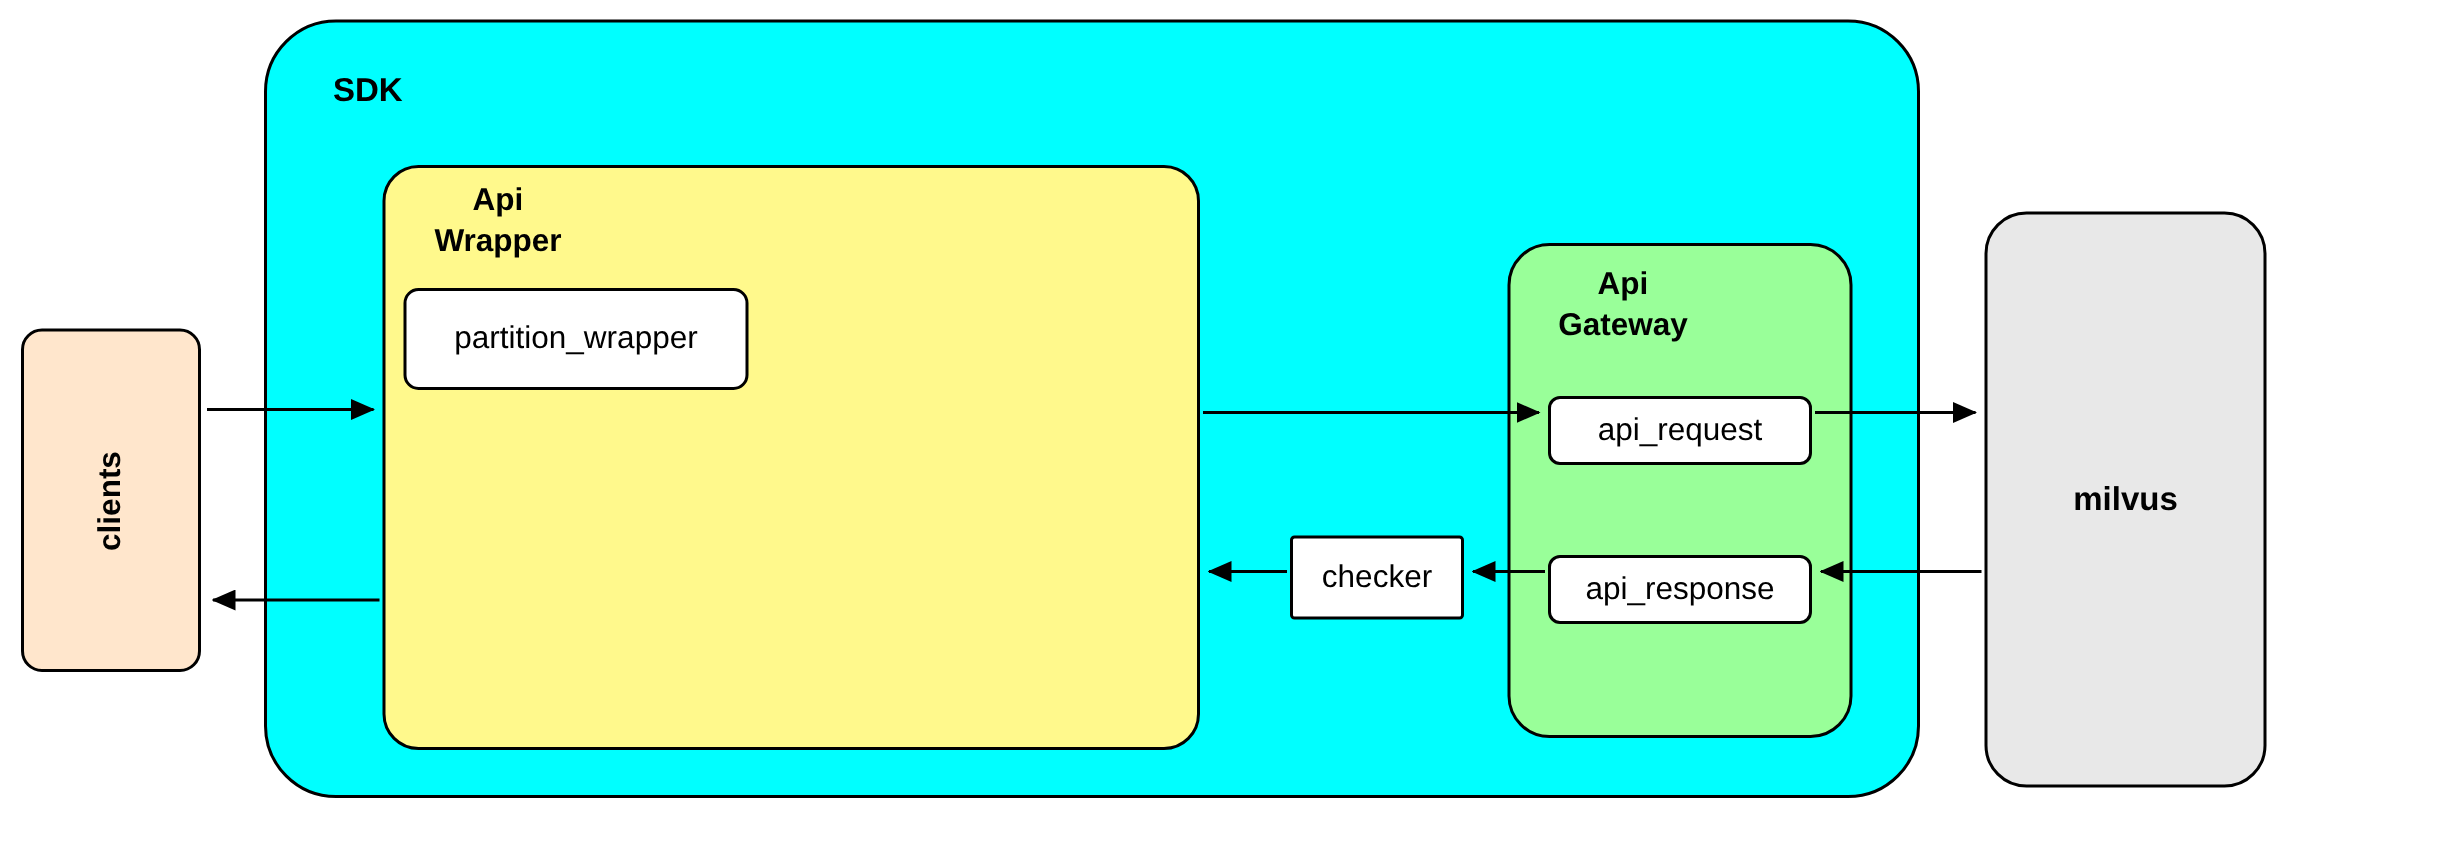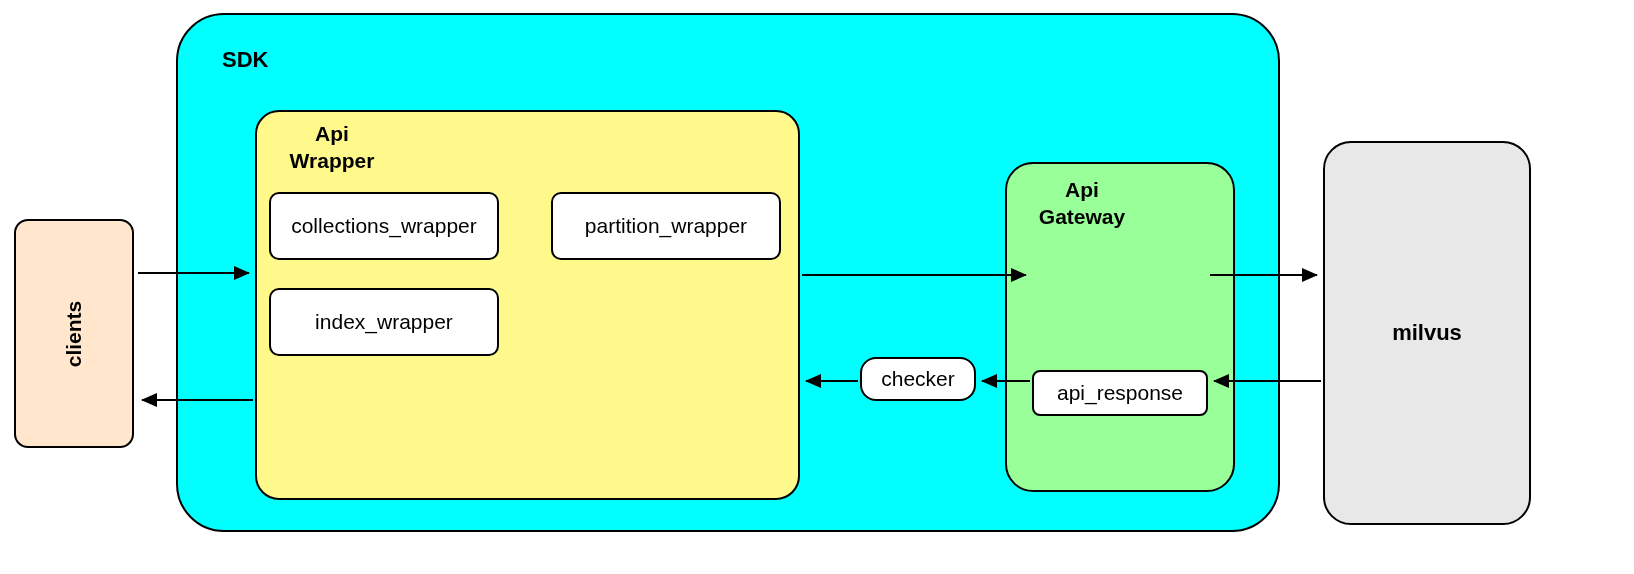--- a/index.html
+++ b/index.html
@@ -96,24 +96,24 @@
   .white-box {
     background: var(--node-bg, #fff);
     border: 2px solid var(--border, #000);
     border-radius: 10px;
     display: flex; align-items: center; justify-content: center;
     font-size: 21px;
   }
   .checker {
     position: absolute;
     left: 682px; top: 342px;
-    width: 116px; height: 44px;
+    width: 116px; height: 56px;
     background: var(--node-bg, #fff);
     border: 2px solid var(--border, #000);
-    border-radius: 16px;
+    border-radius: 3px;
     display: flex; align-items: center; justify-content: center;
     font-size: 21px;
   }
   .api-gateway {
     position: absolute;
     left: 827px; top: 135px;
     width: 230px; height: 330px;
     background: var(--api-gateway, #99FF99);
     border: 2px solid var(--border, #000);
     border-radius: 28px;
@@ -135,21 +135,21 @@
     background: var(--node-bg, #fff);
     border: 2px solid var(--border, #000);
     border-radius: 8px;
     display: flex; align-items: center; justify-content: center;
     font-size: 21px;
   }
   .gw-request  { top: 100px; }
   .gw-response { top: 206px; }
   .milvus {
     left: 1323px; top: 141px;
-    width: 208px; height: 384px;
+    width: 188px; height: 384px;
     background: var(--milvus, #E8E8E8);
     border-radius: 28px;
     display: flex; align-items: center; justify-content: center;
     font-weight: bold;
     font-size: 22px;
   }
 </style>
 </head>
 <body>
 
@@ -158,30 +158,29 @@
   <div class="node clients">
     <span class="vtext">clients</span>
   </div>
 
   <div class="container sdk">
     <div class="sdk-label">SDK</div>
 
     <div class="api-wrapper">
       <div class="api-wrapper-label">Api Wrapper</div>
       <div class="wrapper-grid">
-        <div class="white-box">collections_wrapper</div>
         <div class="white-box">partition_wrapper</div>
-        <div class="white-box">index_wrapper</div>
       </div>
     </div>
 
     <div class="checker">checker</div>
 
     <div class="api-gateway">
       <div class="api-gateway-label">Api Gateway</div>
+      <div class="gw-box gw-request">api_request</div>
       <div class="gw-box gw-response">api_response</div>
     </div>
   </div>
 
   <div class="node milvus">
     <span>milvus</span>
   </div>
 
   <svg class="arrows" width="1634" height="574" viewBox="0 0 1634 574" xmlns="http://www.w3.org/2000/svg">
     <defs>

